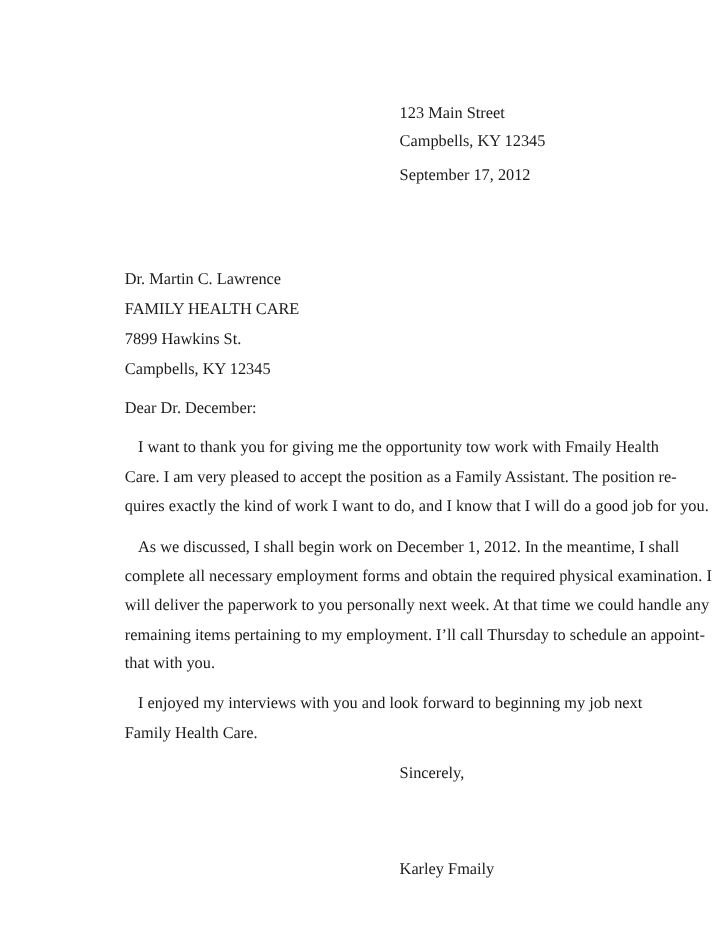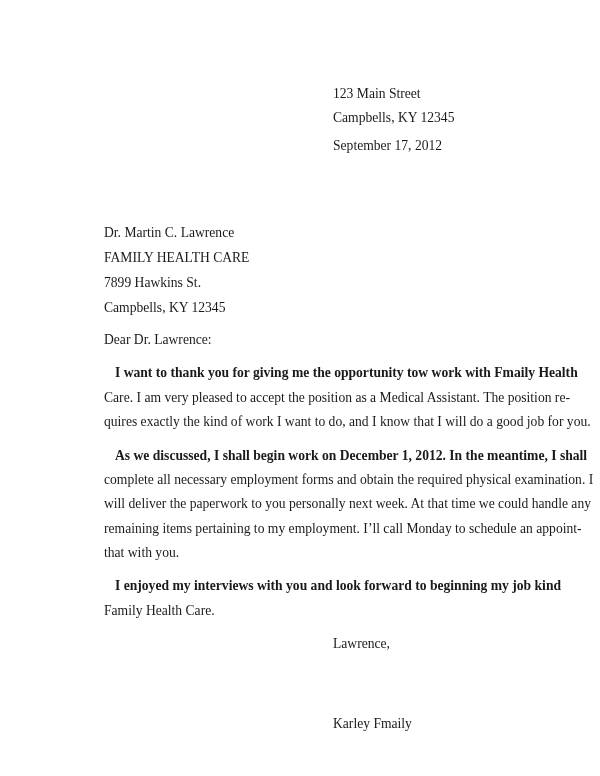--- a/index.html
+++ b/index.html
@@ -7,59 +7,59 @@
     .page {
       position: absolute; left: 0; top: 0; width: 600px; height: 776px;
       background: #ffffff; color: #1a1a1a;
       font-family: "Liberation Serif", "DejaVu Serif", serif;
       font-size: 13.6px;
       padding-left: 20px;
     }
     .line { position: absolute; white-space: nowrap; line-height: 16px; }
     .right-block { left: 333px; }
     .left-block { left: 104px; }
-    .indent { left: 115px; font-weight: bold; }
+    .indent { left: 115px; }
   </style>
 </head>
 <body>
 
 <div class="page">
 
   <div>
     <div class="line right-block" style="top:86px">123 Main Street</div>
     <div class="line right-block" style="top:110px">Campbells, KY 12345</div>
   </div>
 
   <div class="line right-block" style="top:138px">September 17, 2012</div>
 
   <div>
     <div class="line left-block" style="top:225px">Dr. Martin C. Lawrence</div>
     <div class="line left-block" style="top:250px">FAMILY HEALTH CARE</div>
     <div class="line left-block" style="top:275px">7899 Hawkins St.</div>
     <div class="line left-block" style="top:300px">Campbells, KY 12345</div>
   </div>
 
-  <div class="line left-block" style="top:332px">Dear Dr. Lawrence:</div>
+  <div class="line left-block" style="top:332px">Dear Dr. December:</div>
 
   <div>
     <div class="line indent" style="top:365px">I want to thank you for giving me the opportunity tow work with  Fmaily Health</div>
-    <div class="line left-block" style="top:390px">Care. I am very pleased to accept the position as a Medical Assistant. The position re-</div>
+    <div class="line left-block" style="top:390px">Care. I am very pleased to accept the position as a Family Assistant. The position re-</div>
     <div class="line left-block" style="top:414px">quires exactly the kind of work I want to do, and I know that I will do a good job for you.</div>
   </div>
 
   <div>
     <div class="line indent" style="top:448px">As we discussed, I shall begin work on December 1, 2012. In the meantime, I shall</div>
     <div class="line left-block" style="top:472px">complete all necessary employment forms and obtain the required physical examination. I</div>
     <div class="line left-block" style="top:496px">will deliver the paperwork to you personally next week. At that time we could handle any</div>
-    <div class="line left-block" style="top:521px">remaining items pertaining to my employment. I’ll call Monday to schedule an appoint-</div>
+    <div class="line left-block" style="top:521px">remaining items pertaining to my employment. I’ll call Thursday to schedule an appoint-</div>
     <div class="line left-block" style="top:545px">that with you.</div>
   </div>
 
   <div>
-    <div class="line indent" style="top:578px">I enjoyed my interviews with you and look forward to beginning my job kind</div>
+    <div class="line indent" style="top:578px">I enjoyed my interviews with you and look forward to beginning my job next</div>
     <div class="line left-block" style="top:603px">Family Health Care.</div>
   </div>
 
-  <div class="line right-block" style="top:636px">Lawrence,</div>
+  <div class="line right-block" style="top:636px">Sincerely,</div>
 
   <div class="line right-block" style="top:716px">Karley Fmaily</div>
 
 </div>
 
 </body></html>

